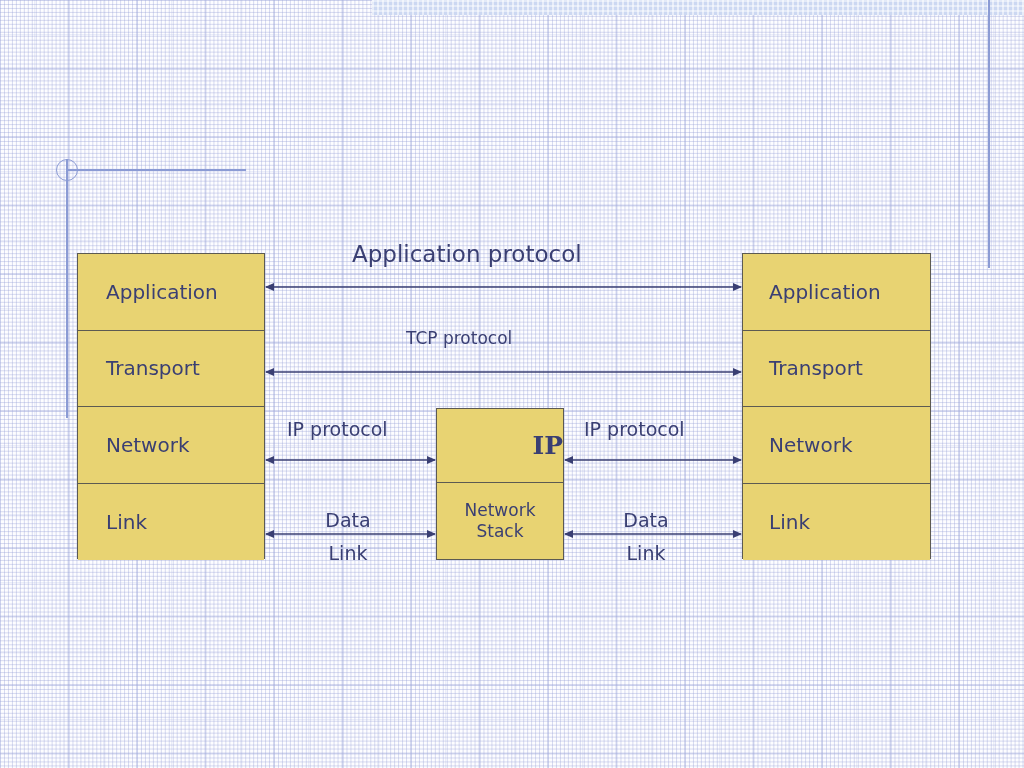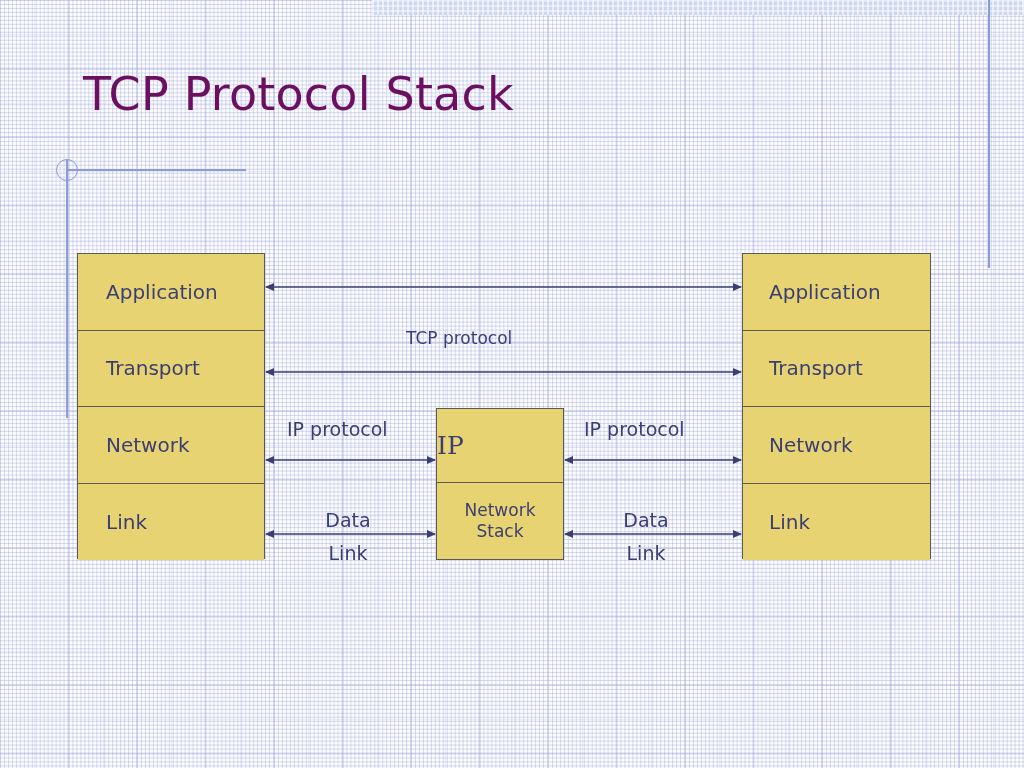--- a/index.html
+++ b/index.html
@@ -146,22 +146,23 @@
     height: 152px;
     border: 1.6px solid #5c5a52;
     box-sizing: border-box;
     background: #e8d372;
   }
   .router-top {
     height: 74px;
     border-bottom: 1.6px solid #5c5a52;
     display: flex;
     align-items: center;
-    justify-content: flex-start;
-    box-sizing: border-box;
+    justify-content: flex-end;
+    box-sizing: border-box;
+    font-weight: bold;
   }
   .router-top span {
     font-family: "DejaVu Serif", "Liberation Serif", serif;
     font-size: 25px;
     color: #3a3f73;
   }
   .router-bot {
     height: 76px;
     display: flex;
     flex-direction: column;
@@ -202,21 +203,20 @@
 <body>
 
 <div id="slide">
 
   <div class="grid-bg"></div>
   <div class="grid-minor"></div>
 
   <div class="top-band"></div>
   <div class="vrule-right"></div>
 
-  <div class="title">TCP Protocol Stack</div>
 
   <div class="deco-circle"></div>
   <div class="deco-hrule"></div>
   <div class="deco-vrule"></div>
 
   <div class="stack stack-left">
     <div class="layer">
       <span>Application</span>
     </div>
     <div class="layer">
@@ -271,20 +271,21 @@
 
     <line x1="266" y1="460" x2="435" y2="460" stroke="#3a3f73" stroke-width="1.7" marker-start="url(#ahL)" marker-end="url(#ahR)"></line>
 
     <line x1="565" y1="460" x2="741" y2="460" stroke="#3a3f73" stroke-width="1.7" marker-start="url(#ahL)" marker-end="url(#ahR)"></line>
 
     <line x1="266" y1="534" x2="435" y2="534" stroke="#3a3f73" stroke-width="1.7" marker-start="url(#ahL)" marker-end="url(#ahR)"></line>
 
     <line x1="565" y1="534" x2="741" y2="534" stroke="#3a3f73" stroke-width="1.7" marker-start="url(#ahL)" marker-end="url(#ahR)"></line>
   </svg>
 
+  <div class="lbl lbl-app">Application protocol</div>
 
   <div class="lbl lbl-tcp">TCP protocol</div>
 
   <div class="lbl lbl-ip-l">IP protocol</div>
 
   <div class="lbl lbl-ip-r">IP protocol</div>
 
   <div class="lbl lbl-dl-l">
     <span>Data</span>
     <span class="l2">Link</span>

